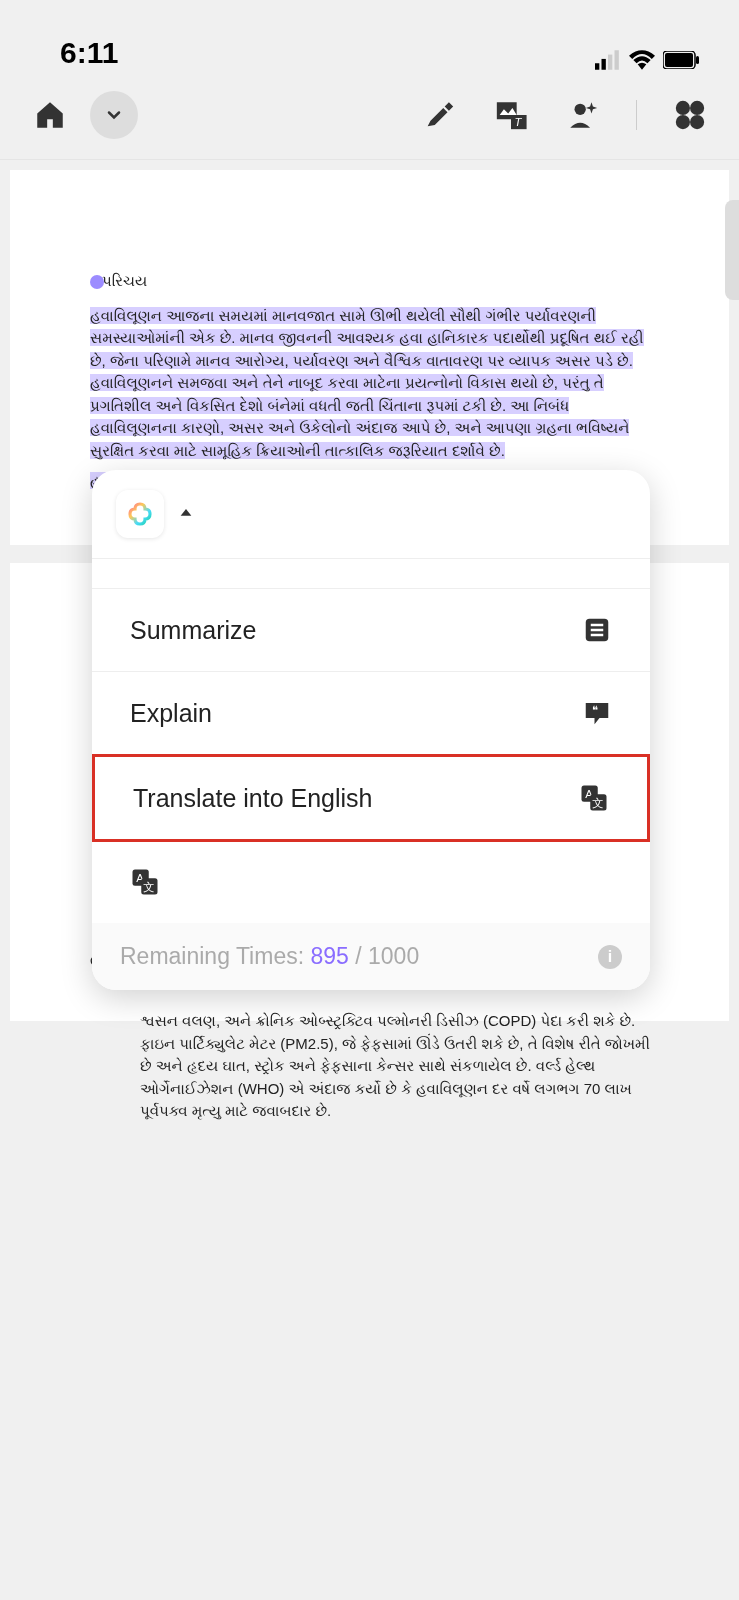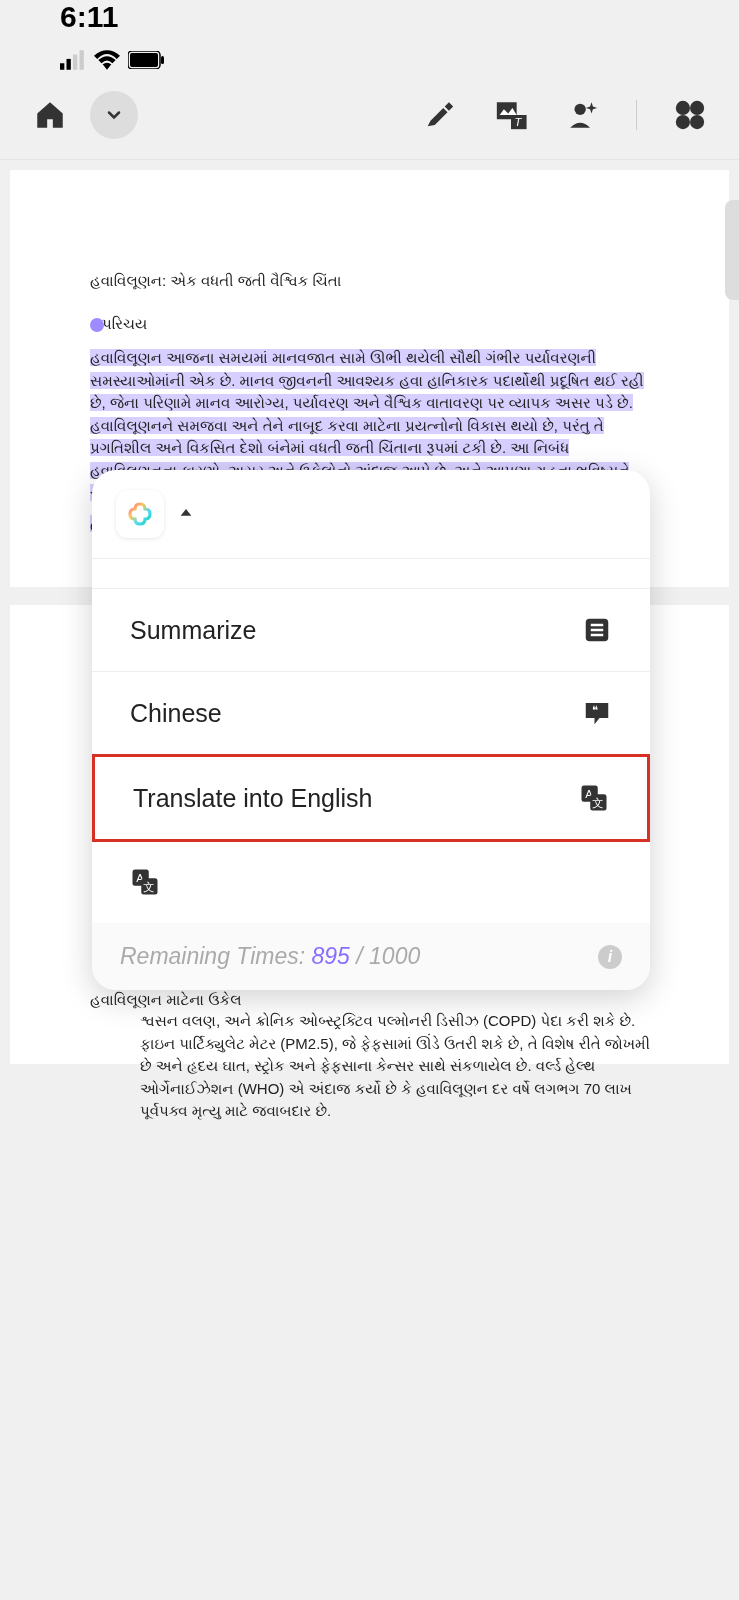--- a/index.html
+++ b/index.html
@@ -8,24 +8,23 @@
     height: 1600px;
     background: #f0f0f0;
     font-family: -apple-system, BlinkMacSystemFont, "Segoe UI", sans-serif;
     overflow: hidden;
     position: relative;
   }
   .status-bar {
     height: 70px;
     display: flex;
     justify-content: space-between;
-    align-items: flex-start;
+    align-items: flex-end;
     padding: 0 40px 0 60px;
     background: #f0f0f0;
-    flex-direction: column;
   }
   .status-time { font-size: 30px; font-weight: 600; color: #000; }
   .status-icons { display: flex; gap: 8px; align-items: center; }
   .signal-icon { width: 26px; height: 20px; }
   .wifi-icon { width: 26px; height: 20px; }
   .battery-icon { width: 36px; height: 18px; }
 
   .toolbar {
     height: 90px;
     display: flex;
@@ -109,21 +108,20 @@
   }
   .popup-icon { width: 30px; height: 30px; color: #333; }
   .popup-footer {
     padding: 20px 28px;
     display: flex;
     align-items: center;
     justify-content: space-between;
     background: #fafafa;
     font-size: 23px;
     color: #aaa;
-    font-style: italic;
   }
   .remaining-num { color: #8a6dff; }
   .info-icon { width: 24px; height: 24px; border-radius: 50%; background: #ccc; color: #fff; display: flex; align-items: center; justify-content: center; font-size: 16px; font-weight: bold; }
 
   .behind-text {
     position: absolute;
     left: 90px;
     right: 78px;
     top: 1010px;
     font-size: 15px;
@@ -206,21 +204,20 @@
           <circle cx="7" cy="7" r="5" fill="#333"></circle>
           <circle cx="17" cy="7" r="5" fill="#333"></circle>
           <circle cx="7" cy="17" r="5" fill="#333"></circle>
           <circle cx="17" cy="17" r="5" fill="#333"></circle>
         </svg>
     </div>
   </div>
 </div>
 
 <div class="page">
-  <div class="doc-title">હવાવિલૂણન: એક વધતી જતી વૈશ્વિક ચિંતા</div>
   <div class="doc-section"><span class="highlight-handle"></span><span>પરિચય</span></div>
   <div class="para"><span class="highlighted">હવાવિલૂણન આજના સમયમાં માનવજાત સામે ઊભી થયેલી સૌથી ગંભીર પર્યાવરણની સમસ્યાઓમાંની એક છે. માનવ જીવનની આવશ્યક હવા હાનિકારક પદાર્થોથી પ્રદૂષિત થઈ રહી છે, જેના પરિણામે માનવ આરોગ્ય, પર્યાવરણ અને વૈશ્વિક વાતાવરણ પર વ્યાપક અસર પડે છે. હવાવિલૂણનને સમજવા અને તેને નાબૂદ કરવા માટેના પ્રયત્નોનો વિકાસ થયો છે, પરંતુ તે પ્રગતિશીલ અને વિકસિત દેશો બંનેમાં વધતી જતી ચિંતાના રૂપમાં ટકી છે. આ નિબંધ હવાવિલૂણનના કારણો, અસર અને ઉકેલોનો અંદાજ આપે છે, અને આપણા ગ્રહના ભવિષ્યને સુરક્ષિત કરવા માટે સામૂહિક ક્રિયાઓની તાત્કાલિક જરૂરિયાત દર્શાવે છે.</span></div>
   <div class="doc-section"><span class="highlighted-title">હવાવિલૂણનના કારણો</span></div>
 </div>
 
 <div class="behind-text">શ્વસન વલણ, અને ક્રોનિક ઓબ્સ્ટ્રક્ટિવ પલ્મોનરી ડિસીઝ (COPD) પેદા કરી શકે છે. ફાઇન પાર્ટિક્યુલેટ મેટર (PM2.5), જે ફેફસામાં ઊંડે ઉતરી શકે છે, તે વિશેષ રીતે જોખમી છે અને હૃદય ઘાત, સ્ટ્રોક અને ફેફસાના કેન્સર સાથે સંકળાયેલ છે. વર્લ્ડ હેલ્થ ઓર્ગેનાઈઝેશન (WHO) એ અંદાજ કર્યો છે કે હવાવિલૂણન દર વર્ષે લગભગ 70 લાખ પૂર્વપક્વ મૃત્યુ માટે જવાબદાર છે.</div>
 
 <div class="page2">
   <div class="num-item">
     <div class="num">2.</div>
@@ -260,21 +257,21 @@
   <div class="popup-item">
     <span>Summarize</span>
     <svg class="popup-icon" viewBox="0 0 24 24">
         <rect x="3" y="3" width="18" height="18" rx="3" fill="#333"></rect>
         <line x1="7" y1="8" x2="17" y2="8" stroke="#fff" stroke-width="2"></line>
         <line x1="7" y1="12" x2="17" y2="12" stroke="#fff" stroke-width="2"></line>
         <line x1="7" y1="16" x2="17" y2="16" stroke="#fff" stroke-width="2"></line>
       </svg>
   </div>
   <div class="popup-item">
-    <span>Chinese</span>
+    <span>Explain</span>
     <svg class="popup-icon" viewBox="0 0 24 24">
         <path d="M3 4 H21 V16 H14 L10 21 L10 16 H3 Z" fill="#333"></path>
         <text x="8" y="13" font-size="9" fill="#fff">❝</text>
       </svg>
   </div>
   <div class="popup-item highlighted-item">
     <span>Translate into English</span>
     <svg class="popup-icon" viewBox="0 0 24 24">
         <rect x="2" y="2" width="13" height="13" rx="2" fill="#333"></rect>
         <text x="8" y="12" font-size="9" fill="#fff" text-anchor="middle">A</text>

